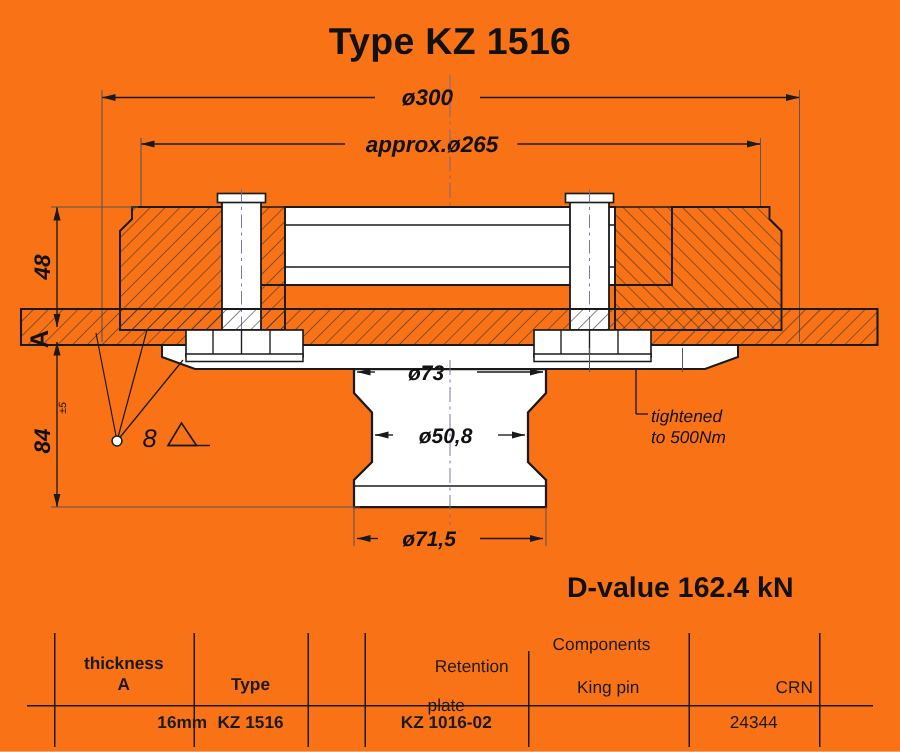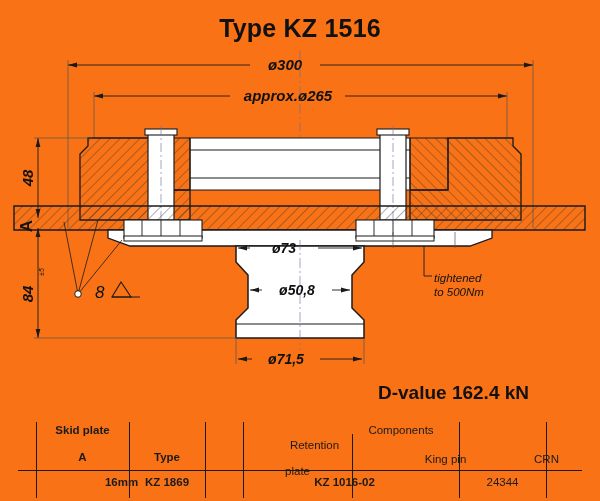--- a/index.html
+++ b/index.html
@@ -261,31 +261,31 @@
     <div class="vline" style="left:205px; top:18px; height:76px;"></div>
     <div class="vline" style="left:243px; top:18px; height:76px;"></div>
     <div class="vline" style="left:352px; top:30px; height:64px;"></div>
     <div class="vline" style="left:459px; top:18px; height:76px;"></div>
     <div class="vline" style="left:546px; top:18px; height:76px;"></div>
 
     <div class="hline" style="left:18px; top:66px; width:564px;"></div>
 
     <div class="tbl-text tbl-reg" style="left:243px; top:20px; width:316px;">Components</div>
 
-    <div class="tbl-text tbl-bold" style="left:36px; top:20px; width:93px;">Skid plate</div>
+    <div class="tbl-text tbl-bold" style="left:36px; top:33px; width:93px;">thickness</div>
     <div class="tbl-text tbl-bold" style="left:36px; top:47px; width:93px;">A</div>
 
     <div class="tbl-text tbl-bold" style="left:129px; top:47px; width:76px;">Type</div>
 
     <div class="tbl-text tbl-reg" style="left:243px; top:35px; width:109px;padding-left:17px;">Retention</div>
     <div class="tbl-text tbl-reg" style="left:243px; top:48px; width:109px;margin-top:13px;">plate</div>
 
-    <div class="tbl-text tbl-reg" style="left:352px; top:49px; width:107px;margin-left:40px;">King pin</div>
-
-    <div class="tbl-text tbl-reg" style="left:459px; top:49px; width:87px;padding-left:44px;">CRN</div>
+    <div class="tbl-text tbl-reg" style="left:352px; top:49px; width:107px;">King pin</div>
+
+    <div class="tbl-text tbl-reg" style="left:442px; top:49px; width:87px;padding-left:44px;">CRN</div>
 
     <div class="tbl-text tbl-bold" style="left:36px; top:72px; width:93px;margin-left:39px;">16mm</div>
-    <div class="tbl-text tbl-bold" style="left:129px; top:72px; width:76px;">KZ 1869</div>
-    <div class="tbl-text tbl-bold" style="left:243px; top:72px; width:109px;padding-left:47px;">KZ 1016-02</div>
+    <div class="tbl-text tbl-bold" style="left:129px; top:72px; width:76px;">KZ 1516</div>
+    <div class="tbl-text tbl-bold" style="left:243px; top:72px; width:109px;">KZ 1016-02</div>
     <div class="tbl-text tbl-reg" style="left:459px; top:72px; width:87px;">24344</div>
   </div>
 
 </div>
 
 </body></html>

